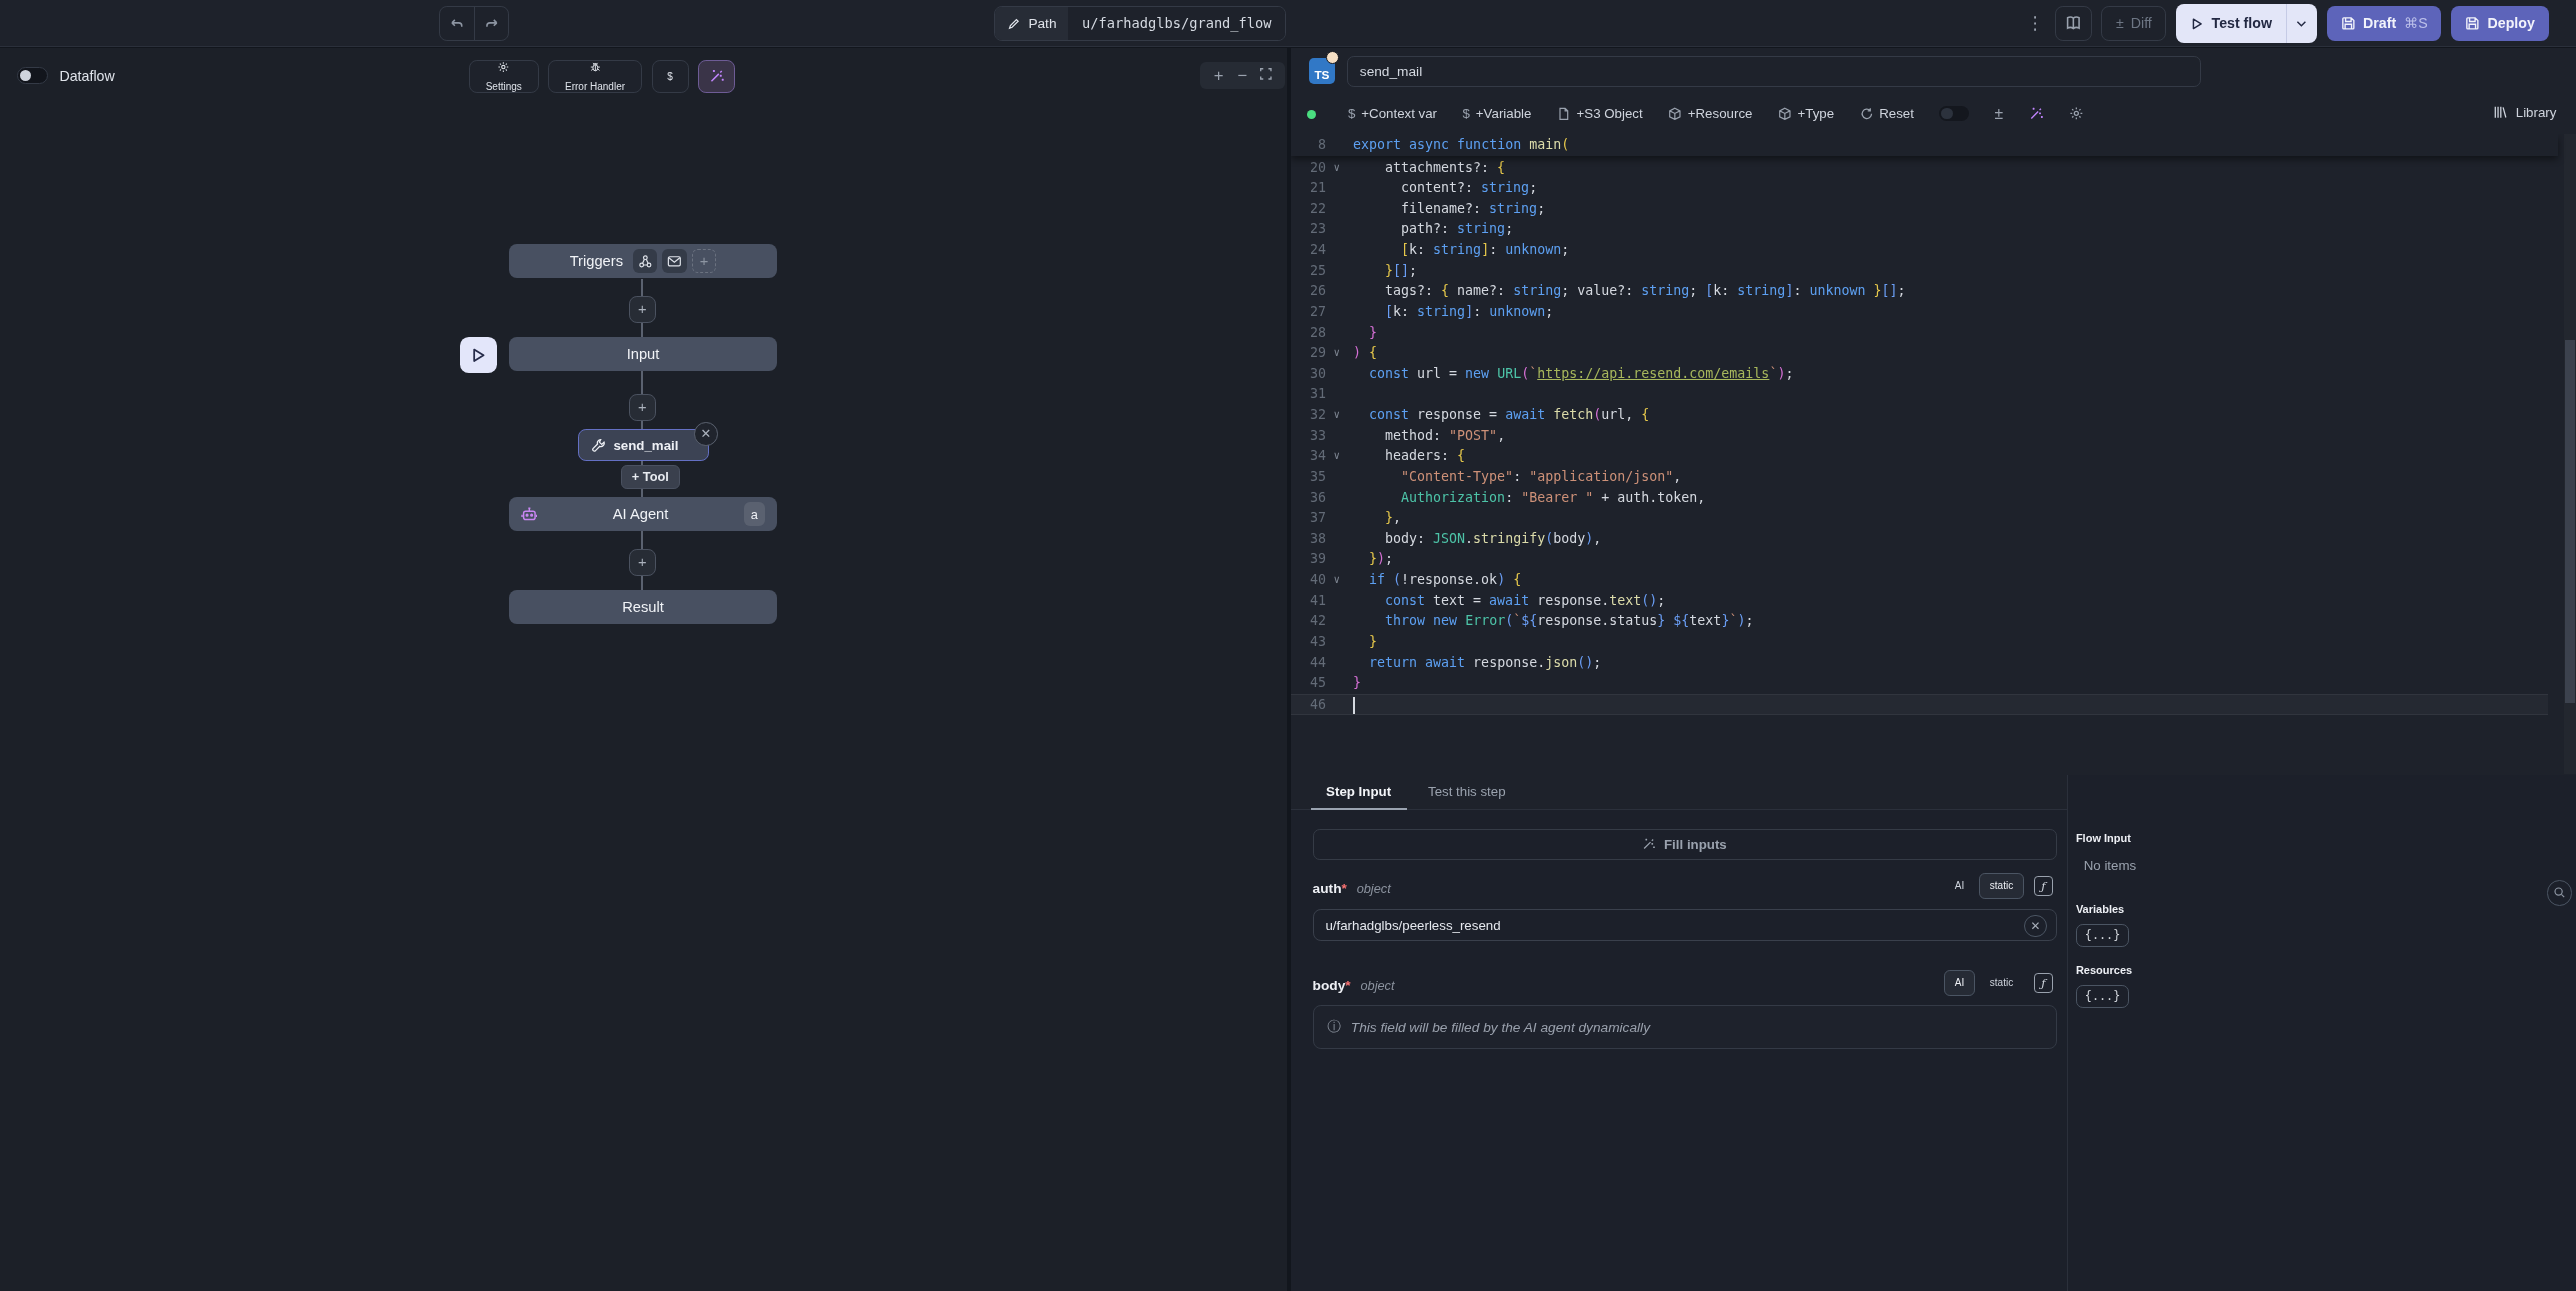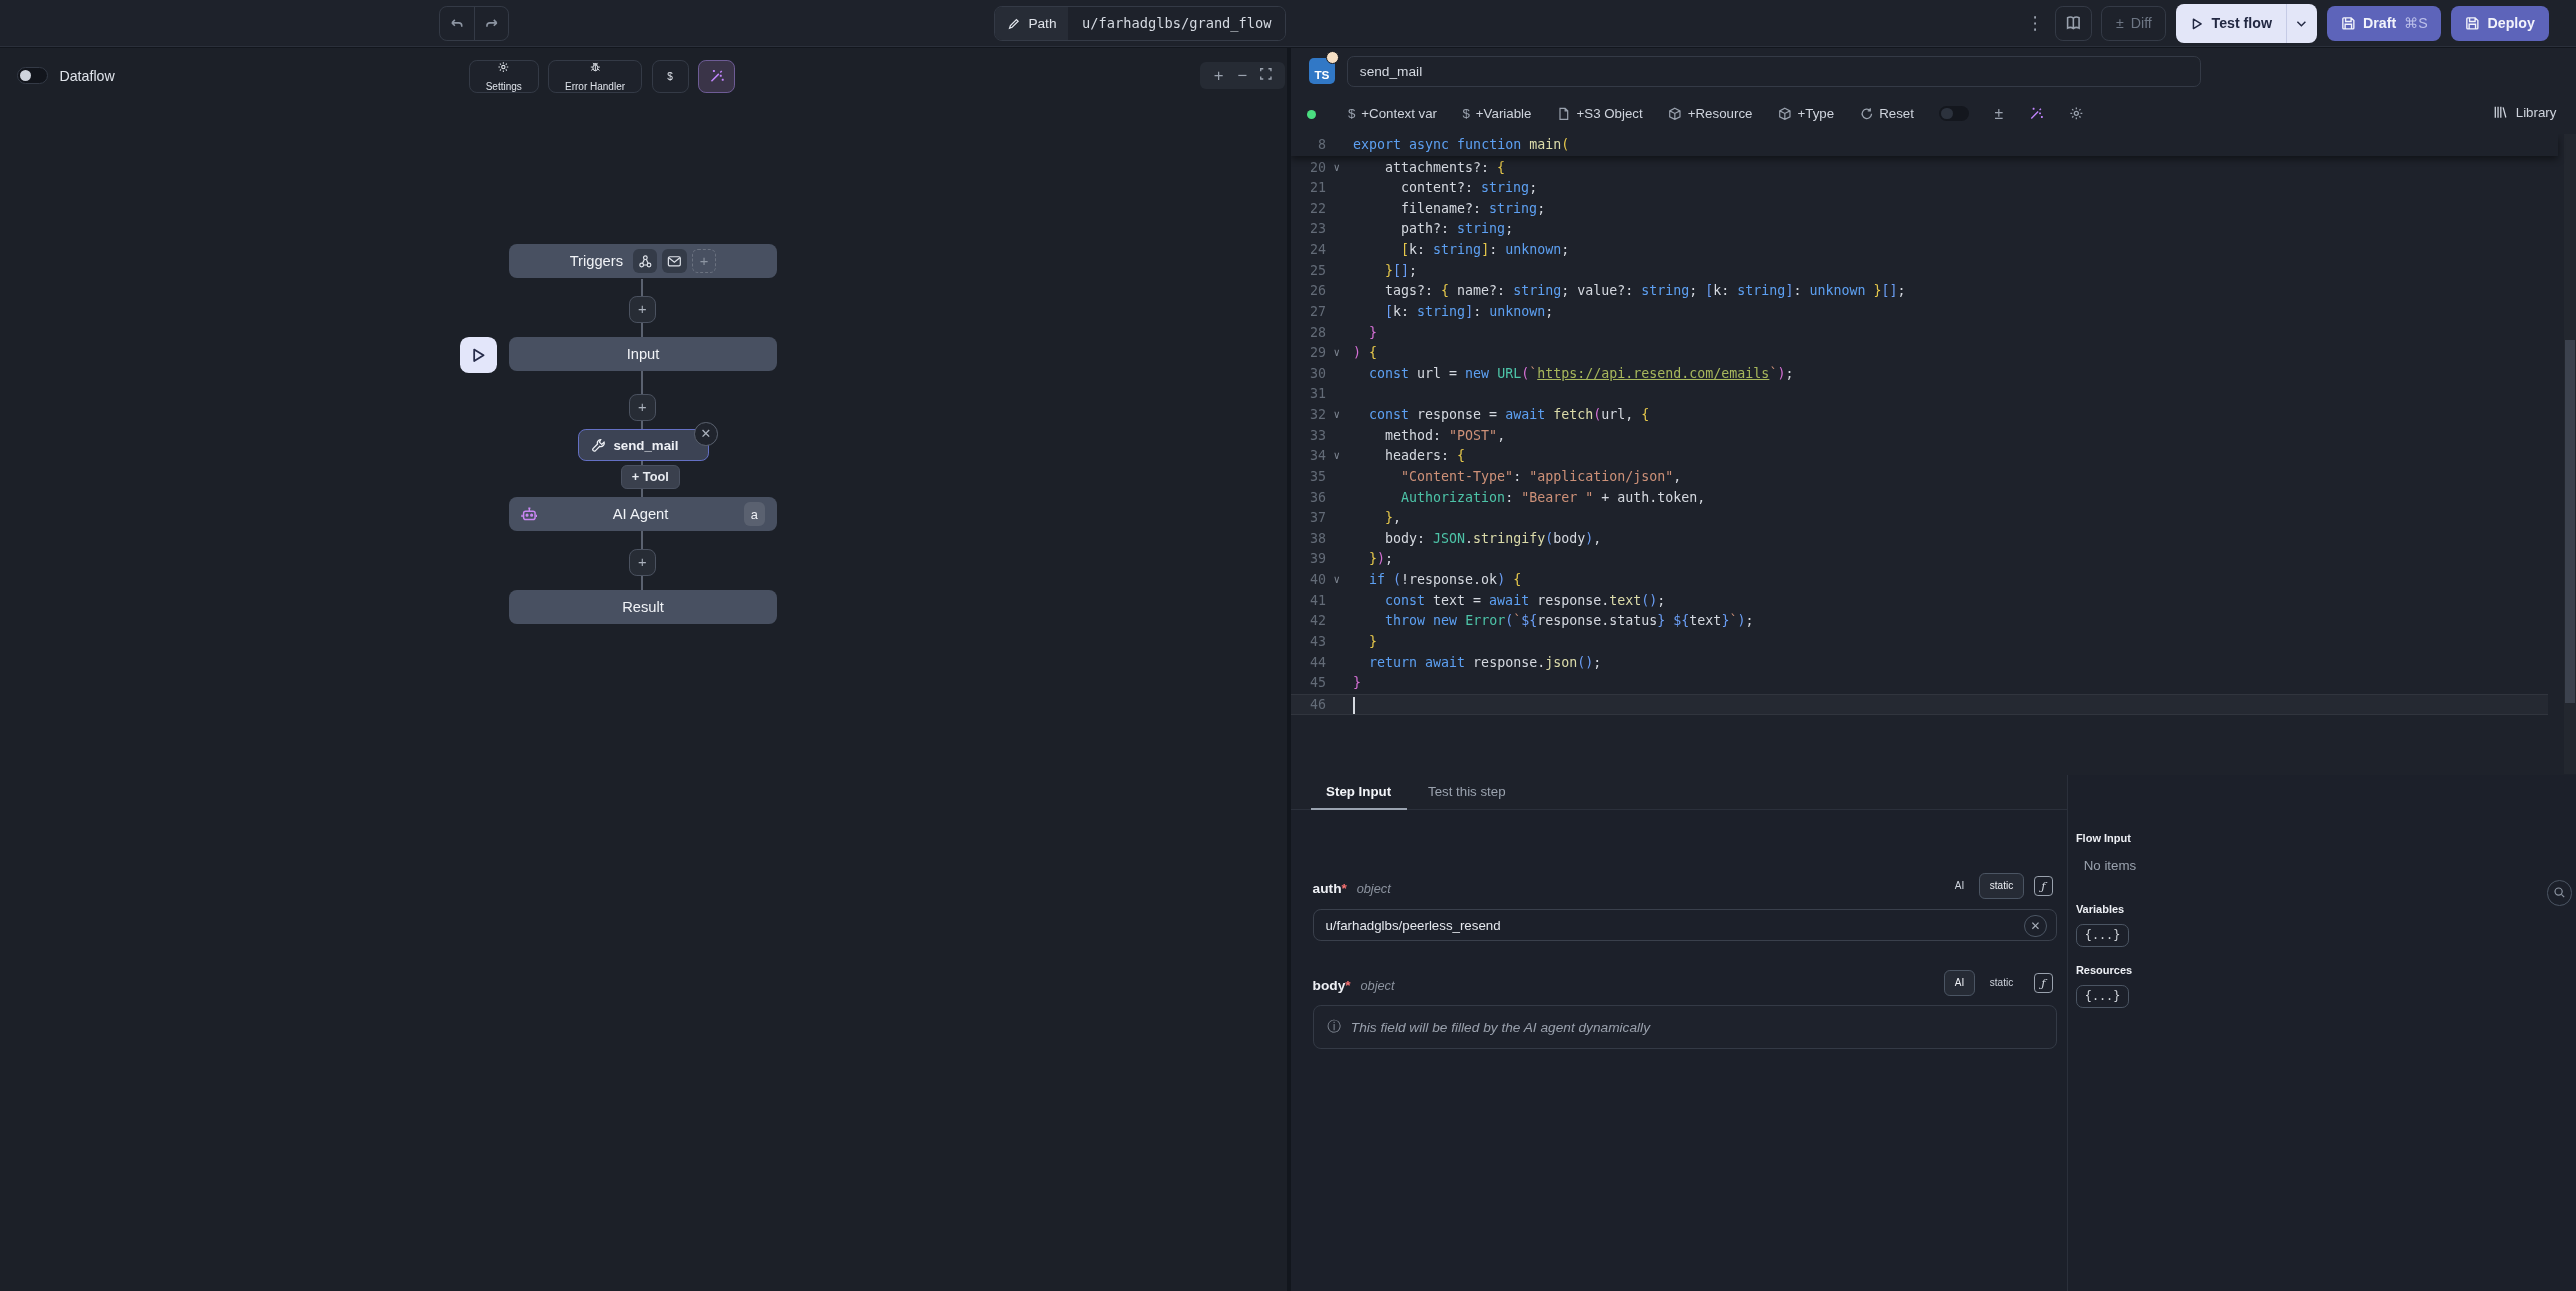--- a/index.html
+++ b/index.html
@@ -411,20 +411,26 @@
           <div class="code-thumb"></div>
         </div>
     </div>
 
     <div class="rp-tabs">
       <div class="tab active" style="left:19.6px; width:96px; text-align:center;">Step Input</div>
       <div class="tab idle" style="left:137px;">Test this step</div>
     </div>
 
     <div class="form-area">
+      <div class="fill-btn">
+        <svg width="13.7" height="13.7" viewBox="0 0 16 16" fill="none" stroke="#9aa2ae" stroke-width="1.5">
+            <path d="M2.5 13.5 L10 6 M11.5 4.5 L13 3 M12 7 v2 M11 8 h2 M5 2 v2 M4 3 h2 M14 11 v2 M13 12 h2"></path>
+          </svg>
+        <span>Fill inputs</span>
+      </div>
 
       <div class="field-head" style="left:21.6px; top:71px;">
         <span class="fh-name"><span>auth</span><span class="fh-req">*</span></span>
         <span class="fh-type">object</span>
       </div>
       <div class="ai-static" style="right:13.7px; top:63px;">
         <div class="as-opt">AI</div>
         <div class="as-opt sel">static</div>
         <div class="f-ic">ƒ</div>
       </div>

